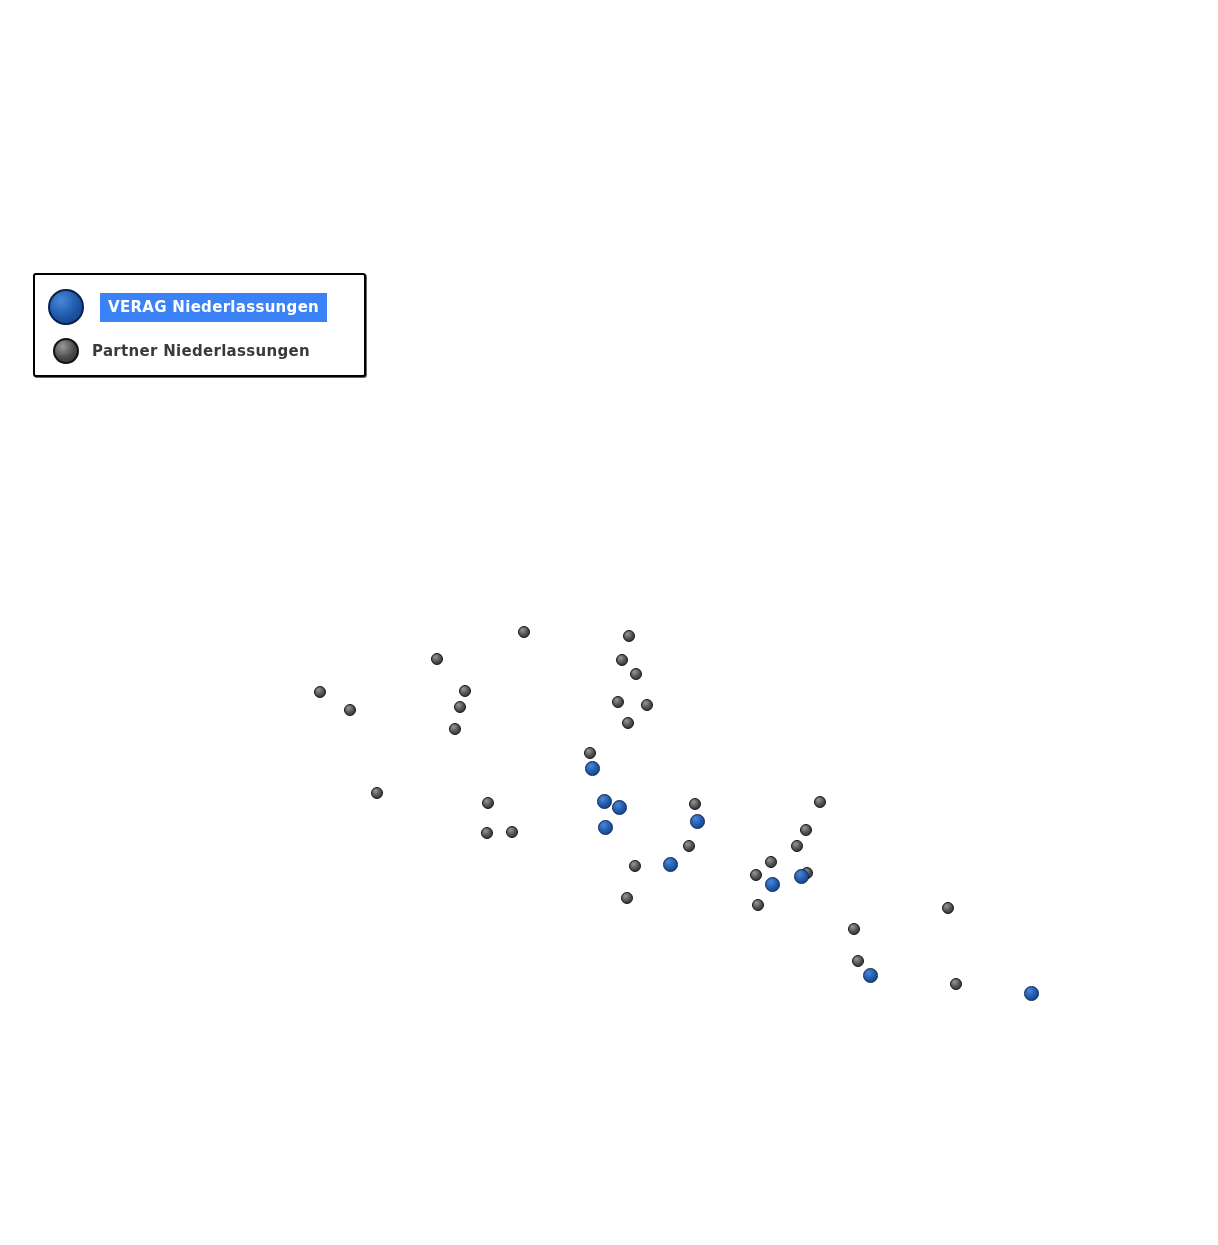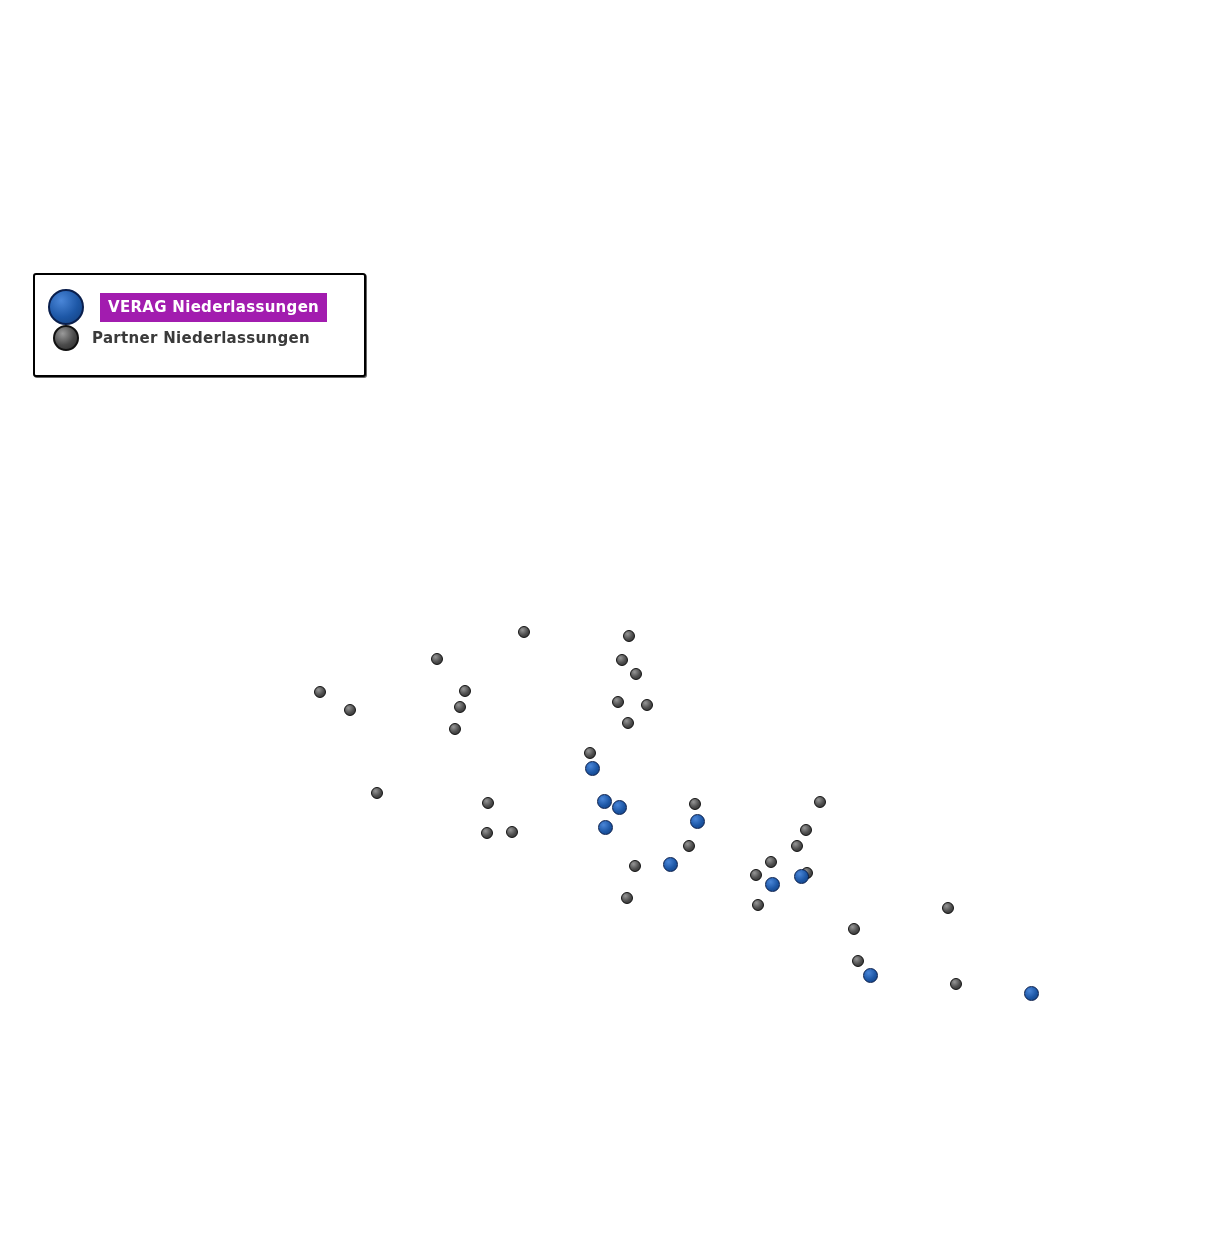--- a/index.html
+++ b/index.html
@@ -29,21 +29,21 @@
     box-shadow: 1px 1px 0 #666;
     box-sizing: border-box;
   }
   .legend-row {
     position: absolute;
     left: 0;
     display: flex;
     align-items: center;
   }
   .legend-row.row-verag { top: 14px; }
-  .legend-row.row-partner { top: 50px; }
+  .legend-row.row-partner { top: 63px; }
 
   .legend-dot {
     border-radius: 50%;
     box-sizing: border-box;
     flex: 0 0 auto;
   }
   .legend-dot.blue {
     width: 36px;
     height: 36px;
     margin-left: 13px;
@@ -53,21 +53,21 @@
   .legend-dot.gray {
     width: 26px;
     height: 26px;
     margin-left: 18px;
     background: radial-gradient(circle at 35% 30%, #9a9a9a 0%, #4a4a4a 55%, #2a2a2a 100%);
     border: 2px solid #111111;
   }
 
   .legend-label-verag {
     margin-left: 16px;
-    background: #a21caf;
+    background: #3b82f6;
     color: #ffffff;
     font-weight: bold;
     font-size: 15px;
     letter-spacing: 0.3px;
     padding: 5px 8px 6px 8px;
     white-space: nowrap;
   }
   .legend-label-partner {
     margin-left: 13px;
     color: #3a3a3a;

